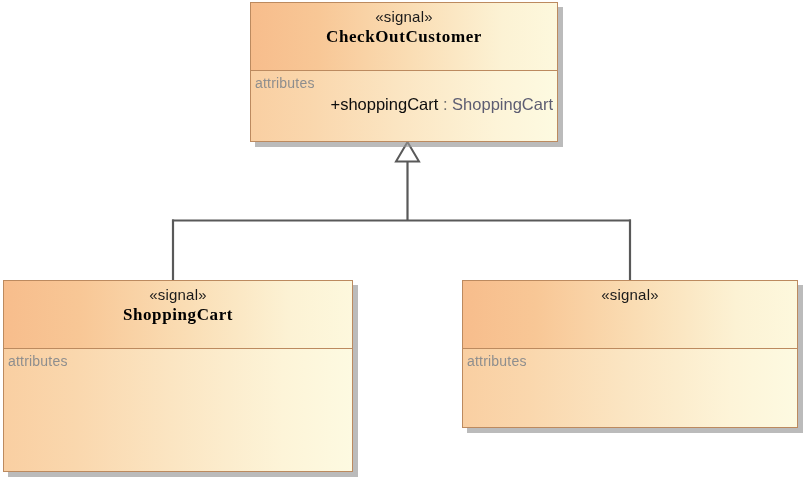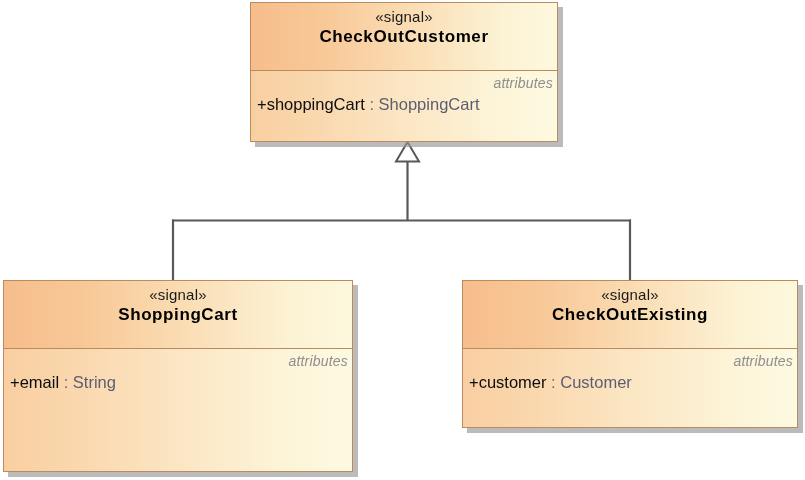--- a/index.html
+++ b/index.html
@@ -51,35 +51,35 @@
     color: #1a1a1a;
     line-height: 19px;
     letter-spacing: 0.2px;
   }
   .classname {
     font-size: 17px;
     font-weight: bold;
     color: #000000;
     line-height: 22px;
     letter-spacing: 0.6px;
+    font-family: Liberation Serif, serif;
   }
   .section-label {
     font-size: 14px;
-    font-style: italic;
     color: #8e8e8e;
-    text-align: right;
+    text-align: left;
     line-height: 19px;
     letter-spacing: 0.2px;
   }
   .attr-line {
     font-size: 16.5px;
     line-height: 22px;
     color: #000000;
     white-space: nowrap;
-    text-align: left;
+    text-align: right;
     padding-left: 2px;
   }
   .attr-name { color: #0d0d0d; }
   .attr-sep  { color: #6f6f6f; }
   .attr-type { color: #5d5d72; }
   .attr-mult { color: #5d5d72; }
 </style>
 </head>
 <body>
 
@@ -113,36 +113,25 @@
     </div>
   </div>
 
   <div class="umlclass" style="left:3px; top:280px; width:350px; height:192px;">
     <div class="uml-header" style="height:68px;">
       <div class="stereotype">«signal»</div>
       <div class="classname">ShoppingCart</div>
     </div>
     <div class="uml-body" style="height:122px;">
       <div class="section-label">attributes</div>
-      <div class="attr-line">
-        <span class="attr-name">+</span><span class="attr-name">email</span>
-        <span class="attr-sep">:</span>
-        <span class="attr-type">String</span>
-      </div>
     </div>
   </div>
 
   <div class="umlclass" style="left:462px; top:280px; width:336px; height:148px;">
     <div class="uml-header" style="height:68px;">
       <div class="stereotype">«signal»</div>
-      <div class="classname">CheckOutExisting</div>
     </div>
     <div class="uml-body" style="height:78px;">
       <div class="section-label">attributes</div>
-      <div class="attr-line">
-        <span class="attr-name">+</span><span class="attr-name">customer</span>
-        <span class="attr-sep">:</span>
-        <span class="attr-type">Customer</span>
-      </div>
     </div>
   </div>
 
 </div>
 
 </body></html>

